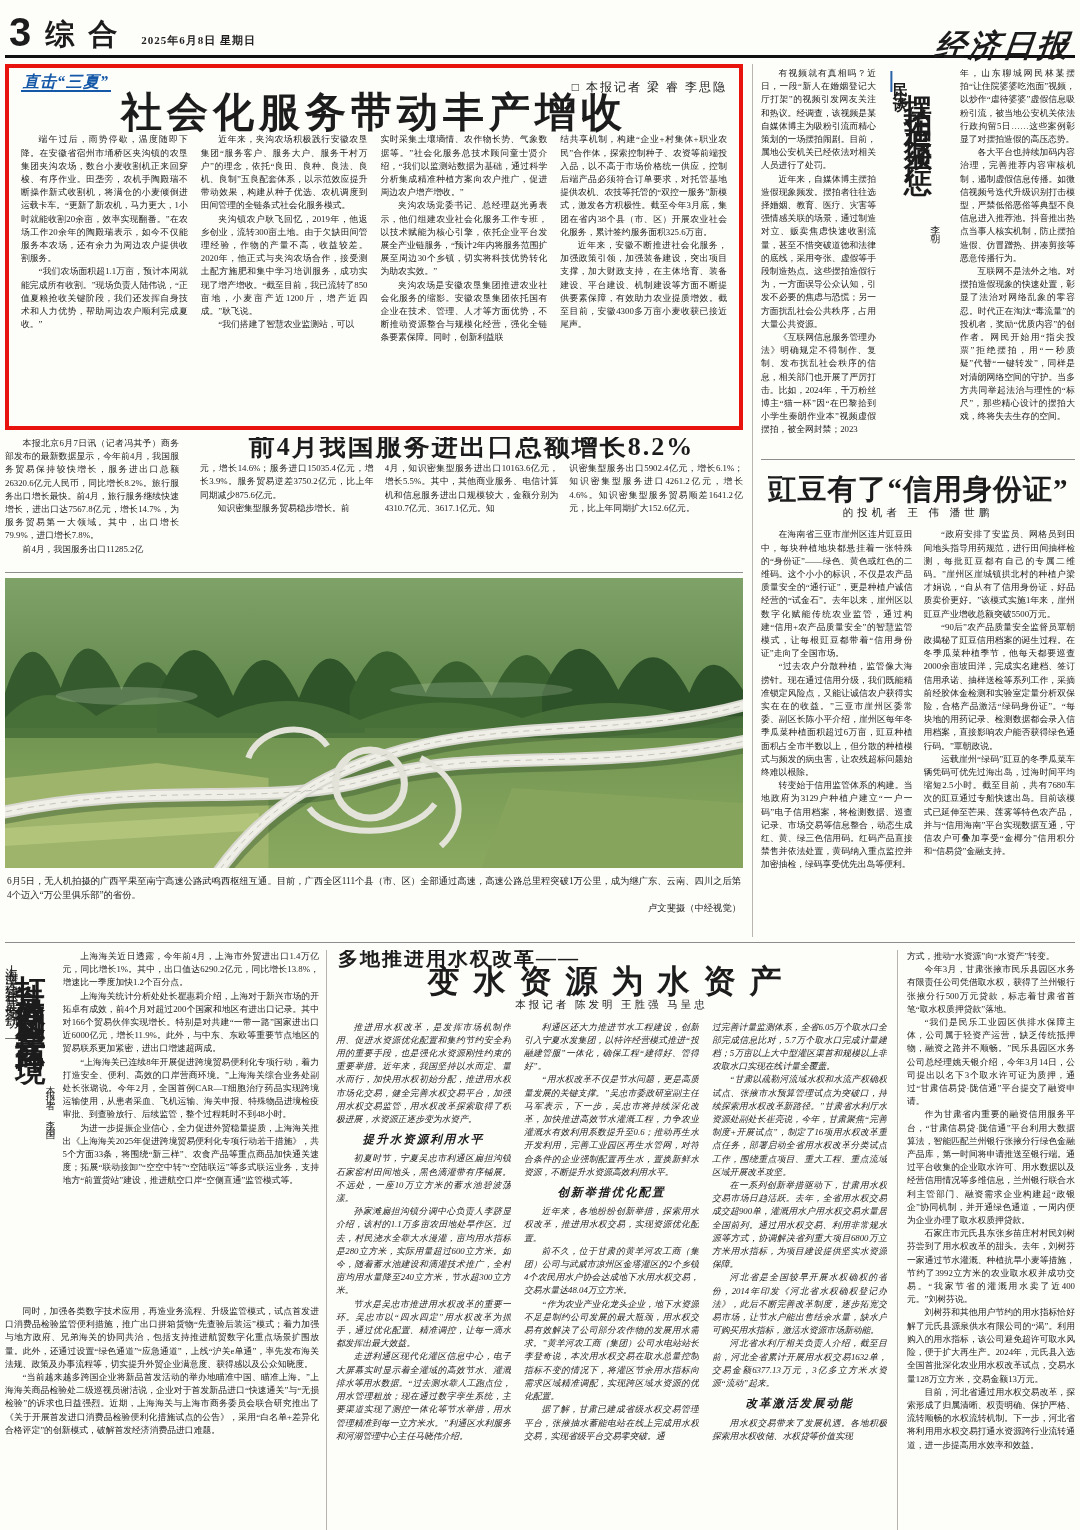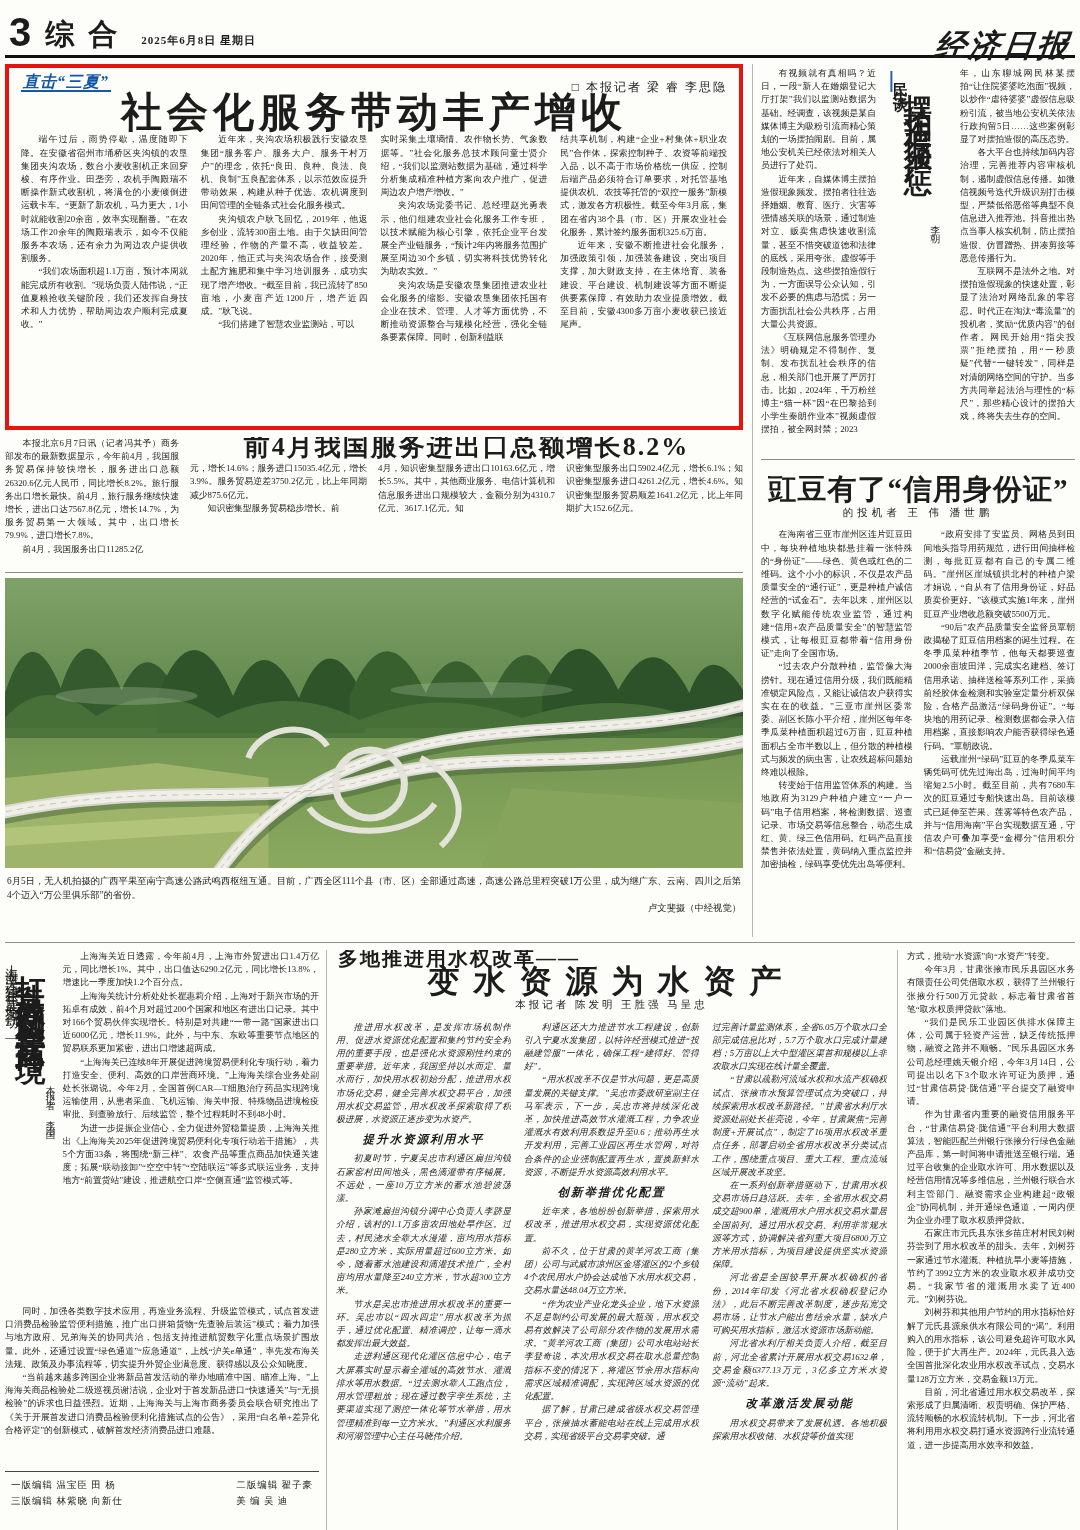--- a/index.html
+++ b/index.html
@@ -33,21 +33,21 @@
   .lead-cols { display:flex; gap:13px; height:242px; overflow:hidden; }
   .lead-cols .c { flex:1; overflow:hidden; }
   
   .ms { height:390px; overflow:hidden; display:flex; gap:7px; padding-top:3px; }
   .ms .col { width:115px; overflow:hidden; }
   .ms-strip { flex:1; display:flex; justify-content:center; gap:4px; }
   .ms-label { writing-mode:vertical-rl; text-orientation:upright; font-family:"Liberation Sans",sans-serif; font-size:15px; font-weight:800; letter-spacing:7px; text-decoration:underline; text-decoration-color:#2a62a8; text-decoration-thickness:2px; margin-top:4px; height:120px; }
   .ms-title { writing-mode:vertical-rl; text-orientation:upright; font-family:"Liberation Sans",sans-serif; font-size:28px; font-weight:900; letter-spacing:12px; margin-top:6px; }
   .ms-author { writing-mode:vertical-rl; text-orientation:upright; font-size:10px; letter-spacing:8px; margin-top:150px; }
   
-  .trade { display:flex; gap:11px; height:130px; margin-top:7px; overflow:hidden; }
+  .trade { display:flex; gap:21px; height:130px; margin-top:7px; overflow:hidden; }
   .trade-intro { width:174px; overflow:hidden; }
   .trade-right { flex:1; overflow:hidden; }
   .trade-hl { text-align:center; font-size:26px; font-weight:800; letter-spacing:2px; margin:3px 0 9px 0; }
   .trade-cols { display:flex; gap:11px; height:80px; overflow:hidden; }
   .trade-cols .c { flex:1; overflow:hidden; }
   
   .photo { margin-top:5px; }
   .photo svg { display:block; width:100%; height:290px; }
   .cap { font-size:9.3px; line-height:14px; text-align:justify; padding:6px 2px 0 2px; }
   .credit { text-align:right; font-size:9.3px; padding:0 2px; }
@@ -190,21 +190,21 @@
         </svg>
         <div class="cap">6月5日，无人机拍摄的广西平果至南宁高速公路武鸣西枢纽互通。目前，广西全区111个县（市、区）全部通过高速，高速公路总里程突破1万公里，成为继广东、云南、四川之后第4个迈入“万公里俱乐部”的省份。</div>
         <div class="credit">卢文斐摄（中经视觉）</div>
       </div>
     </div>
 
     <div class="railR">
 
       <div class="ms">
         <div class="col">
-            <p class="para">有视频就有真相吗？近日，一段“新人在婚姻登记大厅打架”我们以监测站数据为基础。经调查，该视频是某自媒体博主为吸粉引流而精心策划的一场摆拍闹剧。目前，属地公安机关已经依法对相关人员进行了处罚。</p>
+            <p class="para">有视频就有真相吗？近日，一段“新人在婚姻登记大厅打架”的视频引发网友关注和热议。经调查，该视频是某自媒体博主为吸粉引流而精心策划的一场摆拍闹剧。目前，属地公安机关已经依法对相关人员进行了处罚。</p>
             <p class="para">近年来，自媒体博主摆拍造假现象频发。摆拍者往往选择婚姻、教育、医疗、灾害等强情感关联的场景，通过制造对立、贩卖焦虑快速收割流量，甚至不惜突破道德和法律的底线，采用夸张、虚假等手段制造热点。这些摆拍造假行为，一方面误导公众认知，引发不必要的焦虑与恐慌；另一方面扰乱社会公共秩序，占用大量公共资源。</p>
             <p class="para">《互联网信息服务管理办法》明确规定不得制作、复制、发布扰乱社会秩序的信息，相关部门也开展了严厉打击。比如，2024年，千万粉丝博主“猫一杯”因“在巴黎拾到小学生秦朗作业本”视频虚假摆拍，被全网封禁；2023</p>
           </div>
         <div class="ms-strip">
           <span class="ms-label">民生谈</span>
           <span class="ms-title">摆拍造假须严惩</span>
           <span class="ms-author">李朝</span>
         </div>
         <div class="col">
             <p class="para cont">年，山东聊城网民林某摆拍“让住院婆婆吃泡面”视频，以炒作“虐待婆婆”虚假信息吸粉引流，被当地公安机关依法行政拘留5日……这些案例彰显了对摆拍造假的高压态势。</p>
@@ -245,30 +245,20 @@
             <p class="para">上海海关近日透露，今年前4月，上海市外贸进出口1.4万亿元，同比增长1%。其中，出口值达6290.2亿元，同比增长13.8%，增速比一季度加快1.2个百分点。</p>
             <p class="para">上海海关统计分析处处长瞿惠莉介绍，上海对于新兴市场的开拓卓有成效，前4个月对超过200个国家和地区有进出口记录。其中对166个贸易伙伴实现增长。特别是对共建“一带一路”国家进出口近6000亿元，增长11.9%。此外，与中东、东欧等重要节点地区的贸易联系更加紧密，进出口增速超两成。</p>
             <p class="para">“上海海关已连续8年开展促进跨境贸易便利化专项行动，着力打造安全、便利、高效的口岸营商环境。”上海海关综合业务处副处长张璐说。今年2月，全国首例CAR—T细胞治疗药品实现跨境运输使用，从患者采血、飞机运输、海关申报、特殊物品进境检疫审批、到查验放行、后续监管，整个过程耗时不到48小时。</p>
             <p class="para">为进一步提振企业信心，全力促进外贸稳量提质，上海海关推出《上海海关2025年促进跨境贸易便利化专项行动若干措施》，共5个方面33条，将围绕“新三样”、农食产品等重点商品加快通关速度；拓展“联动接卸”“空空中转”“空陆联运”等多式联运业务，支持地方“前置货站”建设，推进航空口岸“空侧直通”监管模式等。</p>
           </div>
       </div>
       <div class="cu-wide">
           <p class="para">同时，加强各类数字技术应用，再造业务流程、升级监管模式，试点首发进口消费品检验监管便利措施，推广出口拼箱货物“先查验后装运”模式；着力加强与地方政府、兄弟海关的协同共治，包括支持推进航贸数字化重点场景扩围放量。此外，还通过设置“绿色通道”“应急通道”，上线“沪关e单通”，率先发布海关法规、政策及办事流程等，切实提升外贸企业满意度、获得感以及公众知晓度。</p>
           <p class="para">“当前越来越多跨国企业将新品首发活动的举办地瞄准中国、瞄准上海。”上海海关商品检验处二级巡视员谢洁说，企业对于首发新品进口“快速通关”与“无损检验”的诉求也日益强烈。近期，上海海关与上海市商务委员会联合研究推出了《关于开展首发进口消费品检验便利化措施试点的公告》，采用“白名单+差异化合格评定”的创新模式，破解首发经济消费品进口难题。</p>
         </div>
-      <div class="editors">
-        <div>
-          <div>一版编辑  温宝臣  田  杨</div>
-          <div>三版编辑  林紫晓  向新仕</div>
-        </div>
-        <div>
-          <div>二版编辑  翟子豪</div>
-          <div>美    编  吴  迪</div>
-        </div>
-      </div>
     </div>
 
     <div class="water">
       <div class="water-main">
         <div class="wa-kicker">多地推进用水权改革——</div>
         <div class="wa-hl">变水资源为水资产</div>
         <div class="wa-byline">本报记者  陈发明  王胜强  马呈忠</div>
         <div class="wa-cols">
           <div class="c">
               <p class="para">推进用水权改革，是发挥市场机制作用、促进水资源优化配置和集约节约安全利用的重要手段，也是强化水资源刚性约束的重要举措。近年来，我国坚持以水而定、量水而行，加快用水权初始分配，推进用水权市场化交易，健全完善水权交易平台，加强用水权交易监管，用水权改革探索取得了积极进展，水资源正逐步变为水资产。</p>

